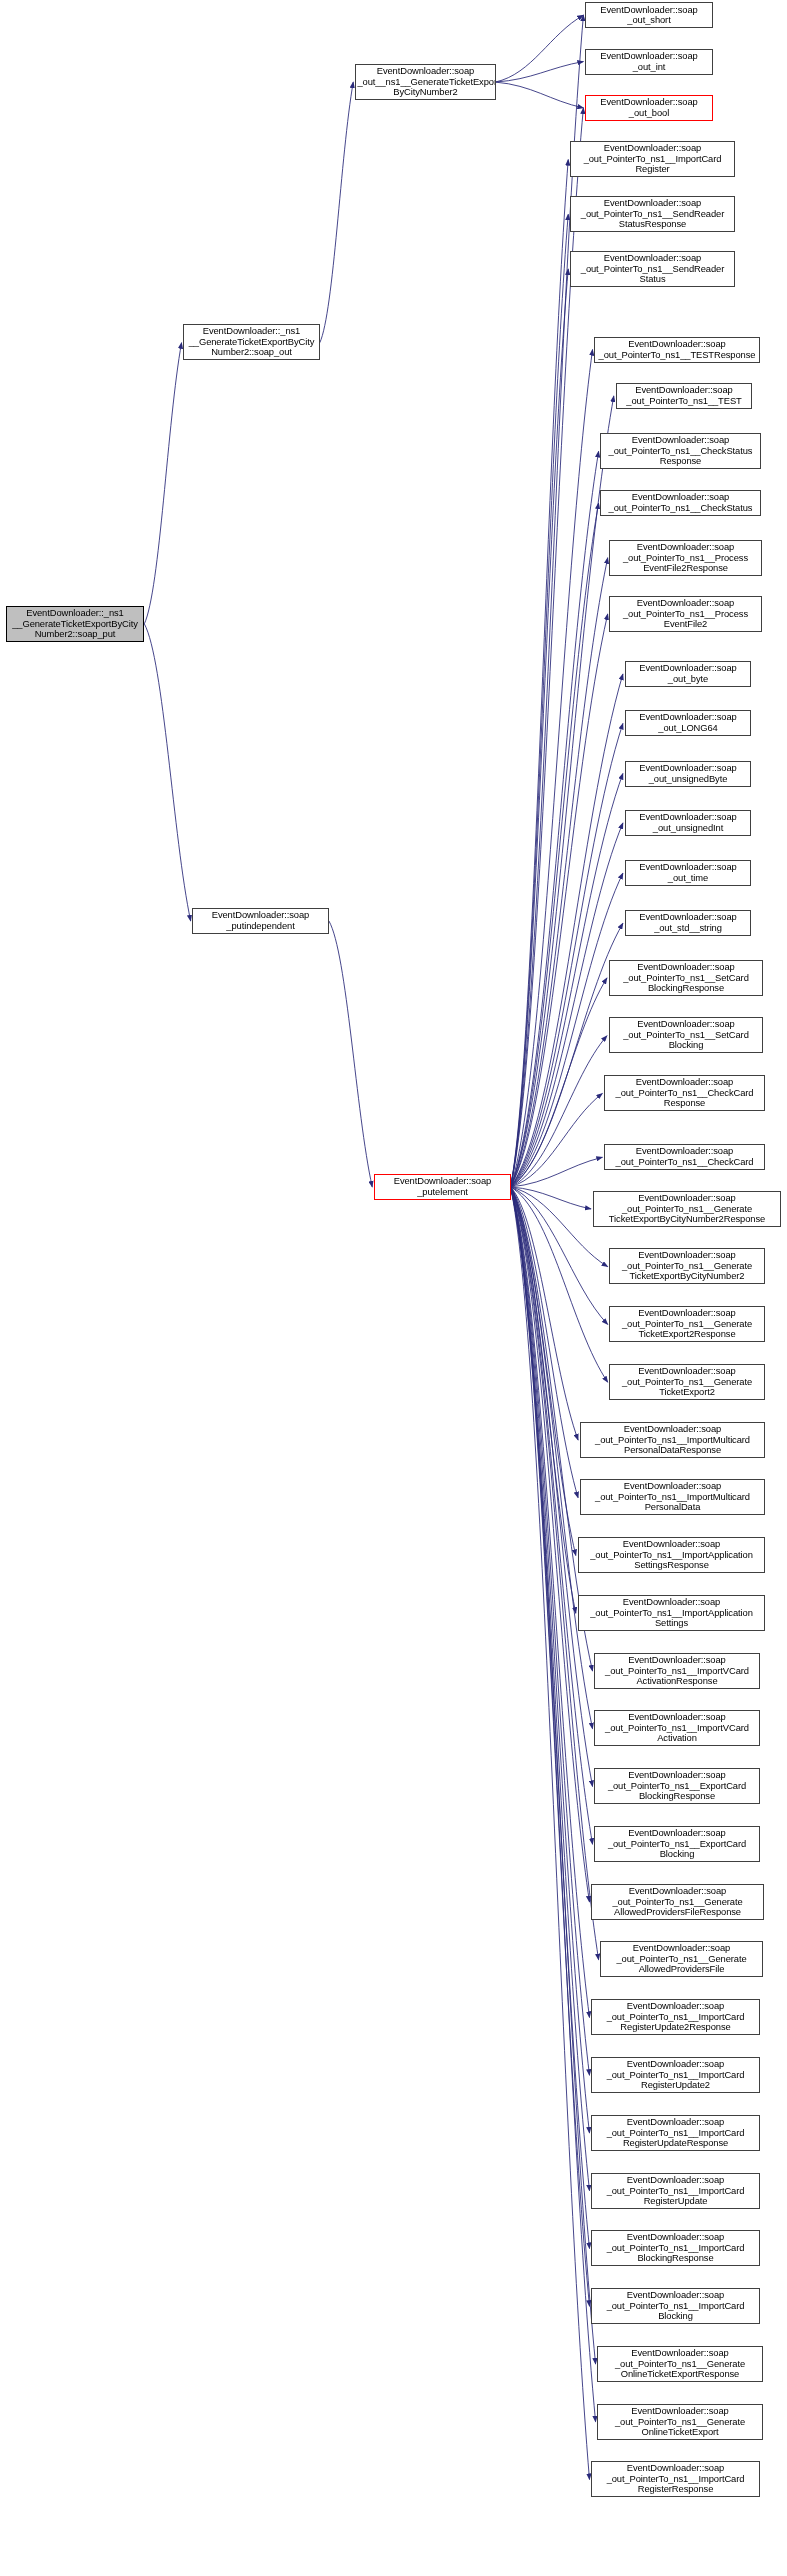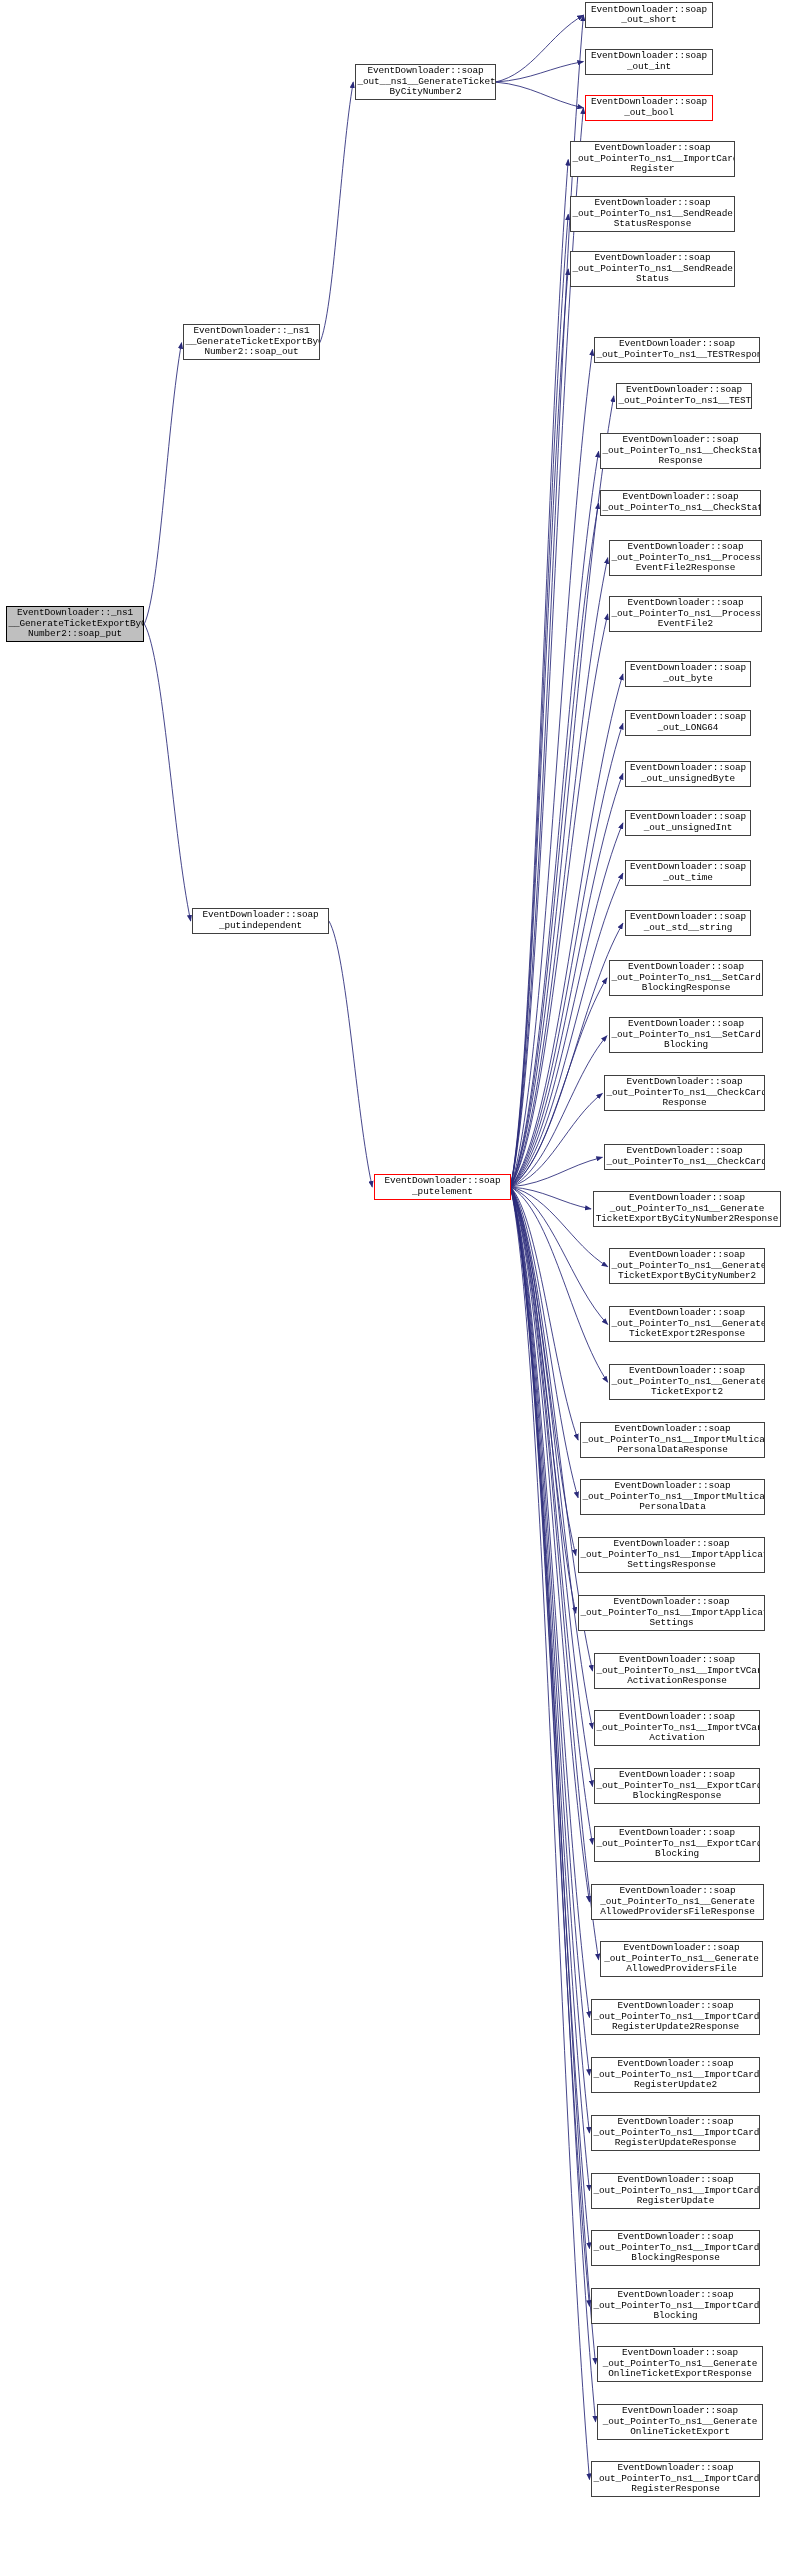--- a/index.html
+++ b/index.html
@@ -45,21 +45,20 @@
     background:#bfbfbf;
     border:0.8px solid #000000;
   }
   .node.highlight{
     border:0.8px solid #ff0000;
   }
   .nodelabel{
     display:block;
     width:100%;
     white-space:pre-line;
-    font-family:Liberation Mono, monospace;
   }
 </style>
 </head>
 <body>
 
 <div id="graph">
   <svg class="edges" viewBox="0 0 1036 3390" preserveAspectRatio="none">
     <defs>
       <marker id="arrow" markerWidth="9" markerHeight="7" refX="8" refY="3.5" orient="auto" markerUnits="userSpaceOnUse">
         <polygon points="0 0, 9 3.5, 0 7" fill="#2a2a7a"></polygon>

